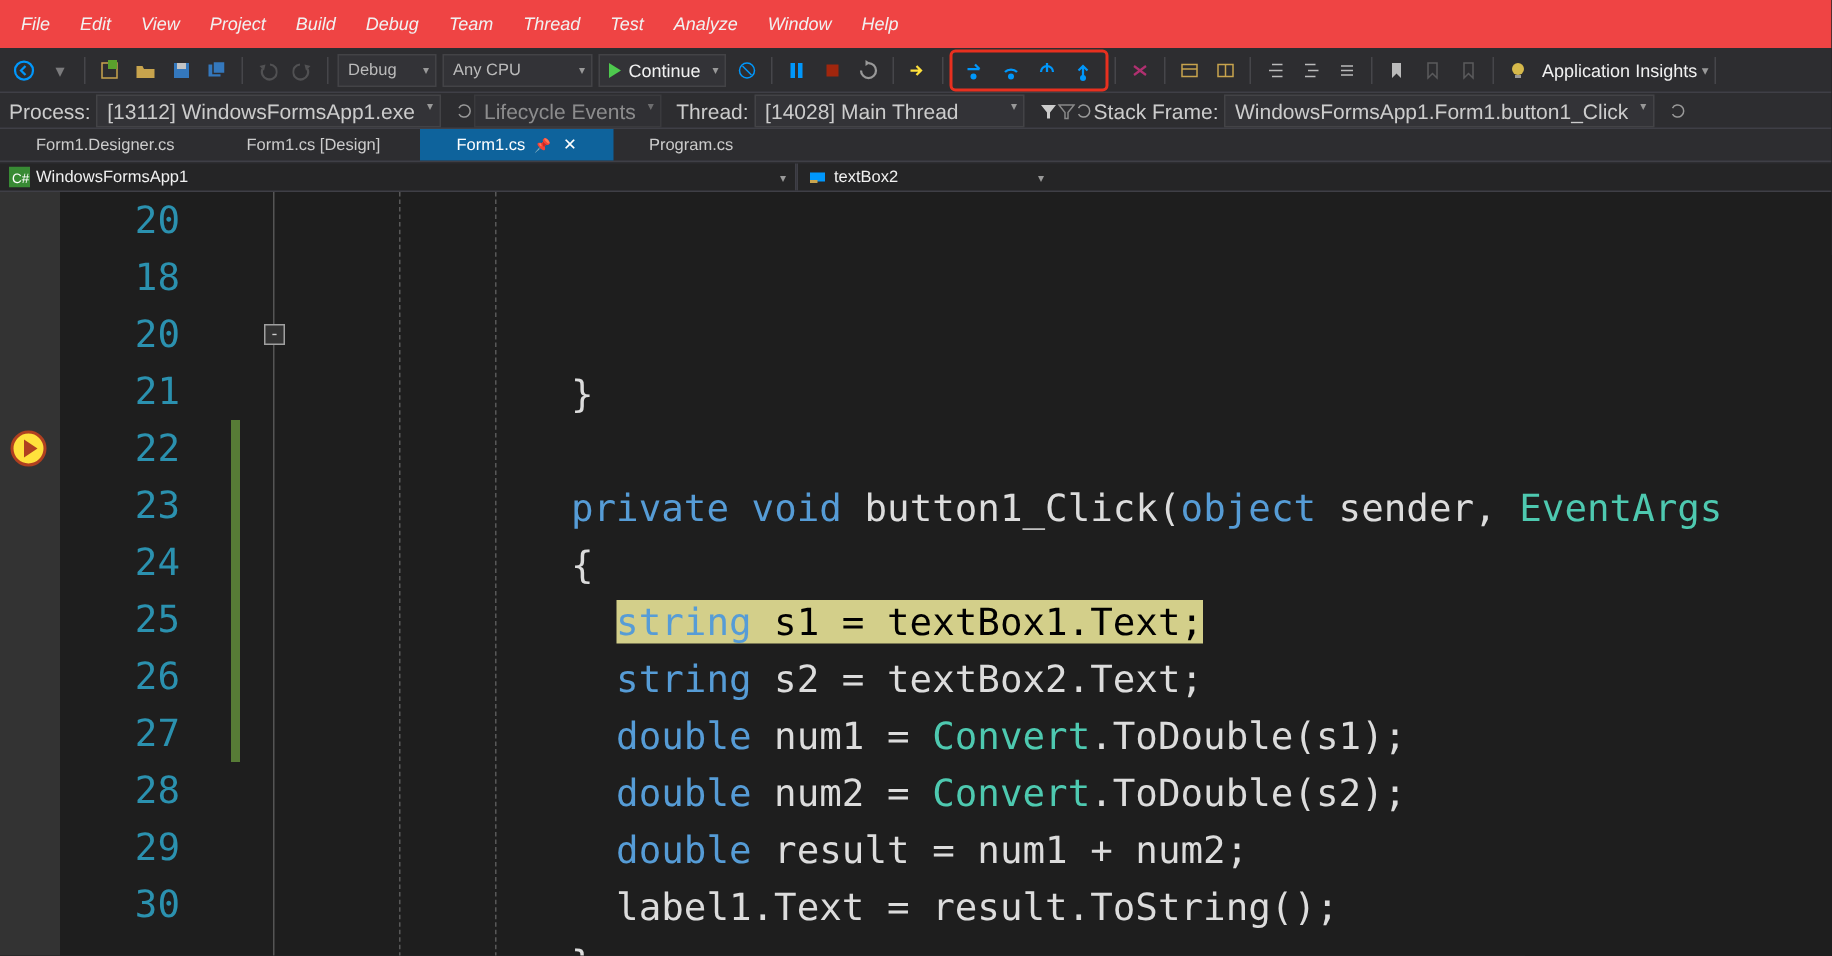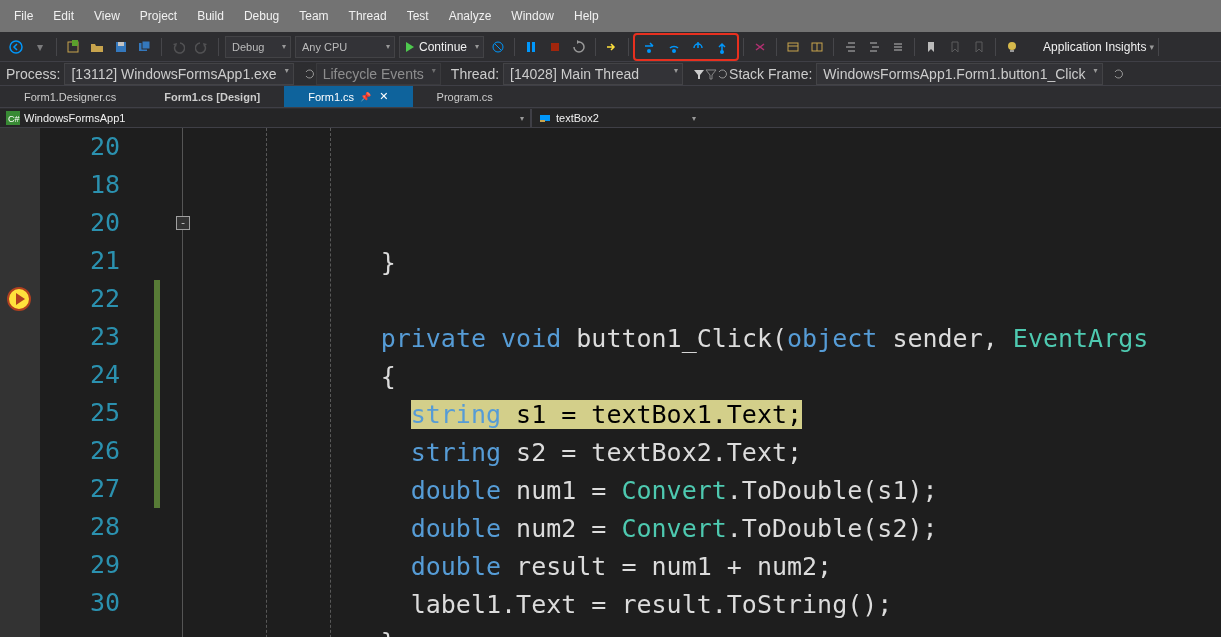--- a/index.html
+++ b/index.html
@@ -1,17 +1,17 @@
 <!DOCTYPE html>
 <html><head>
 <meta charset="utf-8">
 <style>
 * { margin:0; padding:0; box-sizing:border-box; }
 body { font-family:"Segoe UI",Tahoma,sans-serif; font-size:12px; background:#2d2d30; color:#f1f1f1; width:1221px; height:637px; overflow:hidden; }
-.menubar { display:flex; background:#737373; height:22px; align-items:center; padding:16px 4px; }
+.menubar { display:flex; background:#ef4444; height:22px; align-items:center; padding:16px 4px;font-style:italic; }
 .menubar span { padding:3px 10px; cursor:pointer; }
 .toolbar { display:flex; align-items:center; background:#2d2d30; height:30px; padding:0 4px; border-bottom:1px solid #3f3f46; }
 .toolbar .tbtn { display:flex; align-items:center; justify-content:center; width:22px; height:22px; margin:0 1px; cursor:pointer; }
 .toolbar .sep { width:1px; height:18px; background:#46464a; margin:0 4px; }
 .toolbar .combo { display:flex; align-items:center; height:22px; background:#333337; border:1px solid #434346; padding:0 16px 0 6px; margin:0 2px; font-size:11px; color:#bbb; position:relative; cursor:pointer; }
 .toolbar .combo::after { content:"▾"; position:absolute; right:4px; font-size:8px; color:#999; }
 .continue-btn { display:flex; align-items:center; height:22px; background:#333337; border:1px solid #434346; padding:0 16px 0 6px; margin:0 2px; cursor:pointer; position:relative; }
 .continue-btn::after { content:"▾"; position:absolute; right:4px; font-size:8px; color:#999; }
 .tri-green { width:0; height:0; border-left:8px solid #4ec94e; border-top:5px solid transparent; border-bottom:5px solid transparent; margin-right:5px; }
 .stepbox { border:2px solid #e8301f; border-radius:4px; padding:1px 3px; display:flex; align-items:center; }
@@ -225,21 +225,21 @@
         <path d="M4 2 L10 2 L10 12 L7 9 L4 12 Z" fill="none" stroke="#888"></path>
       </svg>
     </div>
   <div class="sep"></div>
   <div class="tbtn">
       <svg width="14" height="14">
         <circle cx="7" cy="6" r="4" fill="#d6b94b"></circle>
         <rect x="5" y="10" width="4" height="2" fill="#999"></rect>
       </svg>
     </div>
-  <span style="margin-left:19px;cursor:pointer">Application Insights</span>
+  <span style="margin-left:4px;cursor:pointer">Application Insights</span>
   <span style="font-size:9px;margin-left:3px;color:#999">▾</span>
   <div class="sep"></div>
 </div>
 
 <div class="debugbar">
   <span class="lbl">Process:</span>
   <span class="val">[13112] WindowsFormsApp1.exe</span>
   <div class="tbtn">
       <svg width="12" height="12">
         <path d="M2 4 A4 4 0 1 1 2 8" fill="none" stroke="#999"></path>
@@ -269,21 +269,21 @@
       <svg width="12" height="12">
         <path d="M2 4 A4 4 0 1 1 2 8" fill="none" stroke="#999"></path>
       </svg>
     </div>
 </div>
 
 <div class="tabrow" id="tabrow">
     <div class="tab" style="min-width: 140px;">
       <span>Form1.Designer.cs</span>
     </div>
-    <div class="tab" style="min-width: 140px; font-weight: bold;">
+    <div class="tab" style="min-width: 140px;">
       <span>Form1.cs [Design]</span>
     </div>
     <div class="tab active" style="min-width: 90px;">
       <span>Form1.cs</span>
       <span style="margin-left: 6px; font-size: 9px;">📌</span>
       <span class="x">✕</span>
     </div>
     <div class="tab" style="min-width: 140px;">
       <span>Program.cs</span>
     </div>

